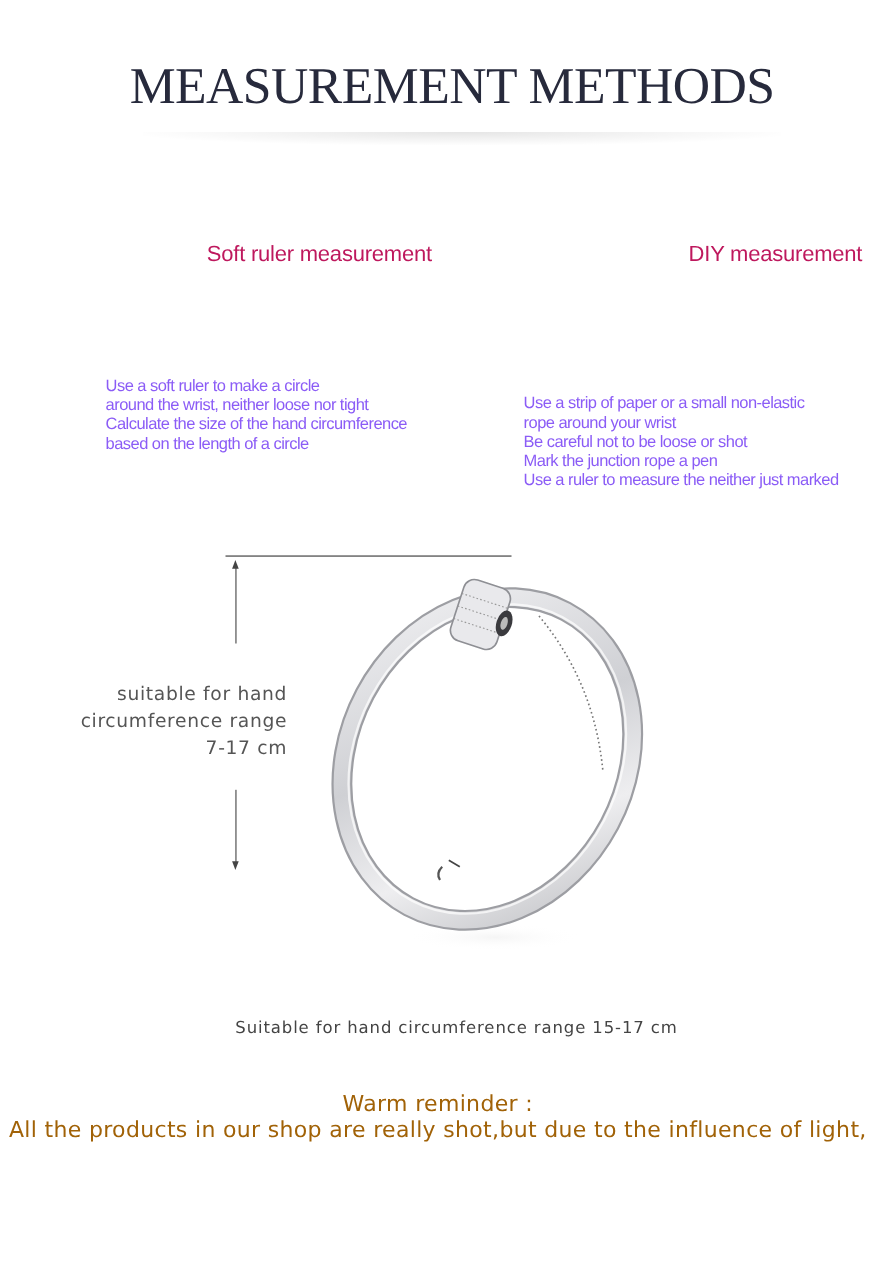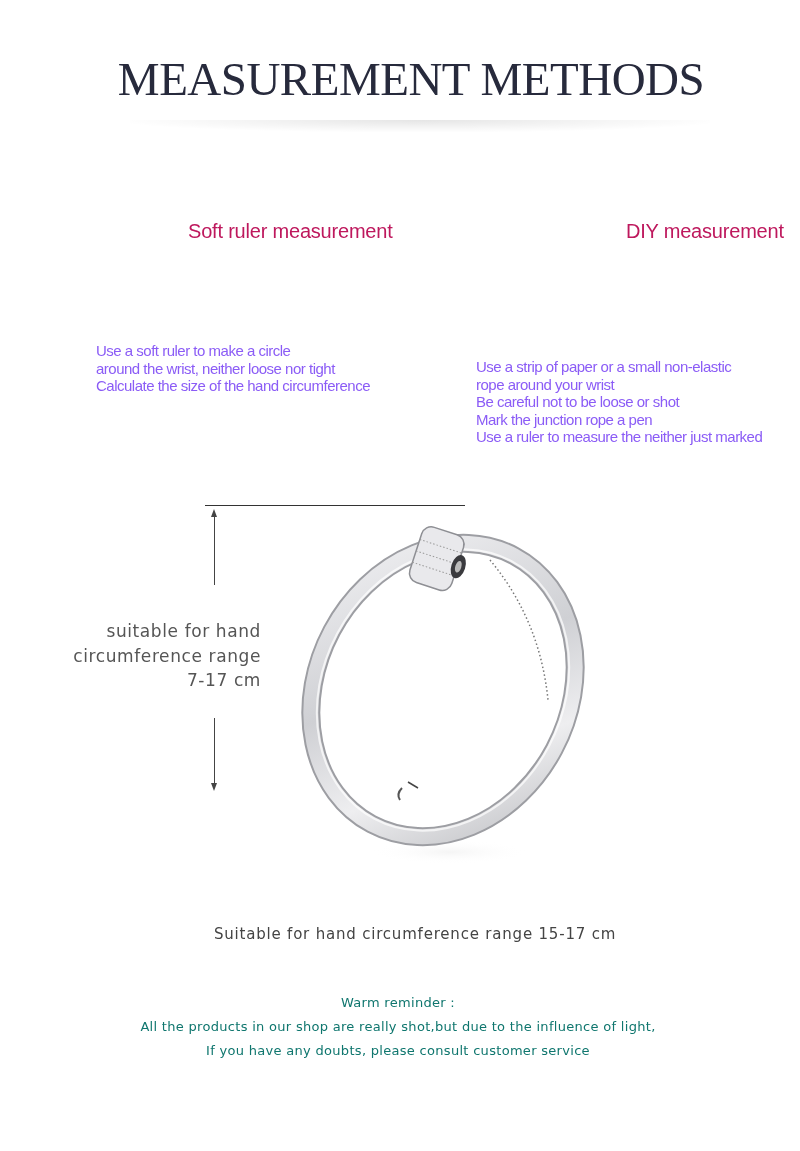--- a/index.html
+++ b/index.html
@@ -10,37 +10,38 @@
       background: radial-gradient(ellipse at 50% 0%, rgba(0,0,0,0.10) 0%, rgba(0,0,0,0.04) 45%, rgba(0,0,0,0) 75%); }
     .heading { font-family: "Liberation Sans", sans-serif; font-size: 20px; color: #be185d; white-space: nowrap; letter-spacing: -0.2px; }
     .method-body { font-family: "Liberation Sans", sans-serif; font-size: 15px; line-height: 17.5px; color: #8b5cf6; letter-spacing: -0.5px; white-space: nowrap; }
     .hline { height: 1px; background: #333; }
     .vline { width: 1px; background: #444; }
     .arrow-up, .arrow-down { width: 0; height: 0; border-left: 3px solid transparent; border-right: 3px solid transparent; }
     .arrow-up { border-bottom: 8px solid #444; }
     .arrow-down { border-top: 8px solid #444; }
     .side-label { right: 539px; top: 619px; text-align: right; font-family: "DejaVu Sans", sans-serif; font-size: 17px; line-height: 24.5px; color: #555; letter-spacing: 0.6px; white-space: nowrap; }
     .caption { left: 0; width: 830px; top: 925px; text-align: center; font-family: "DejaVu Sans", sans-serif; font-size: 15px; color: #444; letter-spacing: 0.8px; white-space: nowrap; }
-    .reminder { left: 0; width: 796px; top: 991px; text-align: center; font-family: "DejaVu Sans", sans-serif; font-size: 13px; line-height: 24.2px; color: #0f766e; letter-spacing: 0.3px; }
+    .reminder { left: 0; width: 796px; top: 991px; text-align: center; font-family: "DejaVu Sans", sans-serif; font-size: 20px; line-height: 24.2px; color: #a16207; letter-spacing: 0.3px; }
     .reminder div { white-space: nowrap; }
     .bangle { left: 290px; top: 500px; width: 300px; height: 370px; }
   </style>
 </head>
 <body>
 
 <div class="abs title">MEASUREMENT METHODS</div>
 <div class="abs title-shadow"></div>
 
 <div class="abs heading" style="left:188px; top:220px;">Soft ruler measurement</div>
 <div class="abs heading" style="left:598px; top:220px;margin-left:28px;">DIY measurement</div>
 
 <div class="abs method-body" style="left:96px; top:342px;">
   <div>Use a soft ruler to make a circle</div>
   <div>around the wrist, neither loose nor tight</div>
   <div>Calculate the size of the hand circumference</div>
+  <div>based on the length of a circle</div>
 </div>
 <div class="abs method-body" style="left:466px; top:358px;margin-left:10px;">
   <div>Use a strip of paper or a small non-elastic</div>
   <div>rope around your wrist</div>
   <div>Be careful not to be loose or shot</div>
   <div>Mark the junction rope a pen</div>
   <div>Use a ruler to measure the neither just marked</div>
 </div>
 
 <div class="abs hline" style="left:205px; top:505px; width:260px;"></div>
@@ -90,14 +91,13 @@
     <path d="M 112 288 q -6 6 -2 12" fill="none" stroke="#555" stroke-width="2"></path>
     <line x1="118" y1="282" x2="128" y2="288" stroke="#444" stroke-width="1.5"></line>
   </svg>
 </div>
 
 <div class="abs caption">Suitable for hand circumference range 15-17 cm</div>
 
 <div class="abs reminder">
   <div>Warm reminder :</div>
   <div>All the products in our shop are really shot,but due to the influence of light,</div>
-  <div>If you have any doubts, please consult customer service</div>
 </div>
 
 </body></html>

